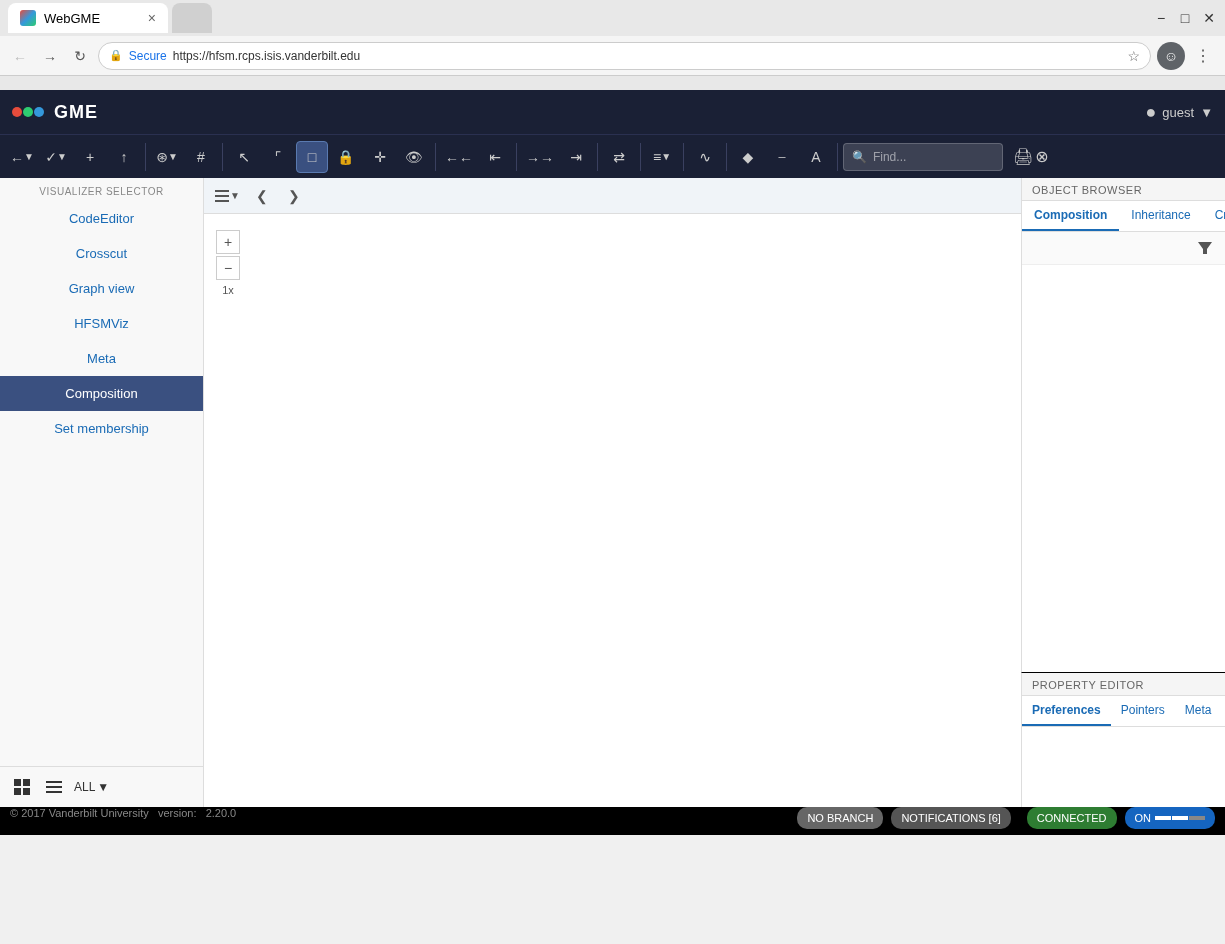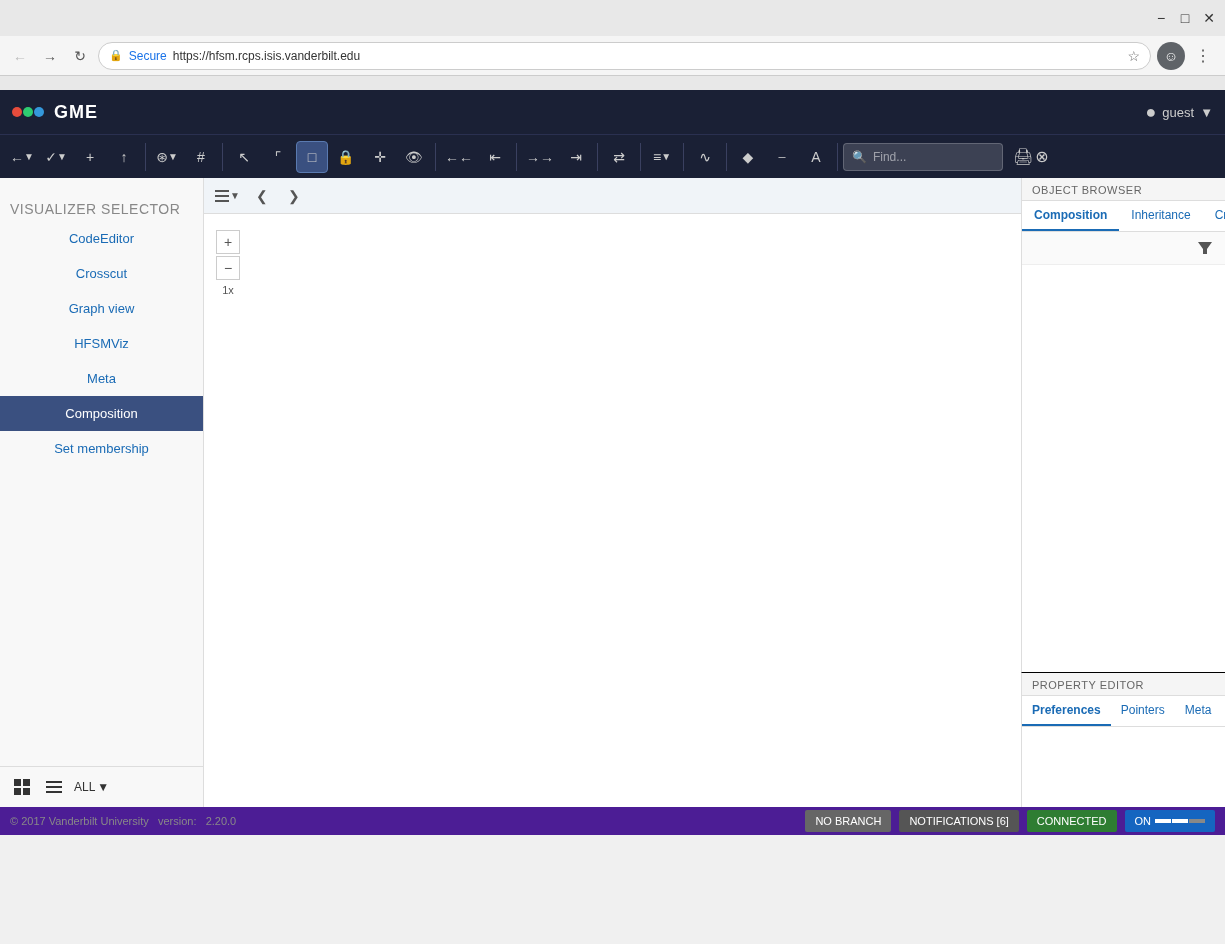--- a/index.html
+++ b/index.html
@@ -46,21 +46,21 @@
     .toolbar-search input::placeholder { color: rgba(255,255,255,0.5); }
     .toolbar-print { color: #ccc; font-size: 16px; cursor: pointer; }
     .toolbar-close { color: #ccc; font-size: 16px; cursor: pointer; }
     .chevron-down { font-size: 10px; }
 
     
     .main-layout { display: flex; flex: 1; overflow: hidden; }
 
     
     .sidebar { width: 204px; background: #f8f8f8; border-right: 1px solid #ddd; display: flex; flex-direction: column; }
-    .visualizer-selector-label { font-size: 14px; color: #888; padding: 23px 10px 4px; letter-spacing: 0.5px; text-transform: uppercase; }
+    .visualizer-selector-label { font-size: 10px; color: #888; padding: 8px 10px 4px; letter-spacing: 0.5px; text-transform: uppercase; text-align: center; }
     .sidebar-item { padding: 10px 12px; color: #1a6bb5; font-size: 13px; cursor: pointer; text-align: center; }
     .sidebar-item.active { background: #3a5080; color: white; }
     .sidebar-divider { height: 1px; background: #ddd; }
     .sidebar-bottom { padding: 8px 10px; display: flex; align-items: center; gap: 8px; }
     .sb-icon { width: 24px; height: 24px; display: flex; align-items: center; justify-content: center; cursor: pointer; }
     .sb-dropdown { color: #333; font-size: 12px; cursor: pointer; display: flex; align-items: center; gap: 2px; }
 
     
     .canvas-area { flex: 1; display: flex; flex-direction: column; background: white; }
     .canvas-toolbar { height: 36px; background: #f0f4f8; border-bottom: 1px solid #ddd; display: flex; align-items: center; padding: 0 6px; gap: 4px; }
@@ -82,44 +82,53 @@
     .panel-content { flex: 1; overflow-y: auto; }
 
     
     .property-editor { background: white; border-top: 1px solid #000000; border-left: 1px solid #ddd; }
     .prop-tabs { display: flex; border-bottom: 1px solid #ddd; }
     .prop-tab { padding: 7px 10px; font-size: 12px; color: #1a6bb5; cursor: pointer; border-bottom: 2px solid transparent; }
     .prop-tab.active { border-bottom: 2px solid #1a6bb5; font-weight: bold; }
     .prop-content { padding: 8px; min-height: 80px; }
 
     
-    .status-bar { background: #4c1d95; height: 28px; display: flex; align-items: center; padding: 0 10px; gap: 8px; }
+    .status-bar { background: #000000; height: 28px; display: flex; align-items: flex-start; padding: 0 10px; gap: 8px; }
     .status-copy { color: #888; font-size: 11px; }
     .status-spacer { flex: 1; }
-    .status-btn { height: 22px; padding: 0 10px; font-size: 11px; display: flex; align-items: center; cursor: pointer; border-radius: 2px; }
+    .status-btn { height: 22px; padding: 0 10px; font-size: 11px; display: flex; align-items: center; cursor: pointer; border-radius: 10px; }
     .status-no-branch { background: #666; color: white; }
     .status-notifications { background: #555; color: white; }
-    .status-connected { background: #2e7d32; color: white; }
+    .status-connected { background: #2e7d32; color: white; margin-left: 8px; }
     .status-on { background: #1565c0; color: white; display: flex; align-items: center; gap: 4px; }
     .status-toggle { display: flex; gap: 1px; }
     .toggle-bar { width: 16px; height: 4px; background: #888; }
     .toggle-bar.active { background: white; }
 
     
     .gme-logo { display: flex; gap: 1px; }
     .logo-circle { width: 10px; height: 10px; border-radius: 50%; }
 
     .right-panel { width: 204px; display: flex; flex-direction: column; }
   </style>
 </head>
 <body>
 
 <div class="browser-chrome">
   <div class="browser-title-bar">
 
+    <div style="display:flex; align-items:center; gap:4px; flex:1;">
+      <div class="browser-tab">
+
+        <div style="width:16px;height:16px;background:linear-gradient(135deg,#e74c3c,#3498db,#2ecc71);border-radius:3px;"></div>
+        <span>WebGME</span>
+        <span class="browser-tab-close">×</span>
+      </div>
+      <div class="browser-empty-tab"></div>
+    </div>
     <div class="browser-window-controls">
       <div class="win-ctrl">−</div>
       <div class="win-ctrl">□</div>
       <div class="win-ctrl">✕</div>
     </div>
   </div>
   <div class="browser-toolbar">
     <div class="nav-btn disabled">←</div>
     <div class="nav-btn">→</div>
     <div class="nav-btn">↻</div>

